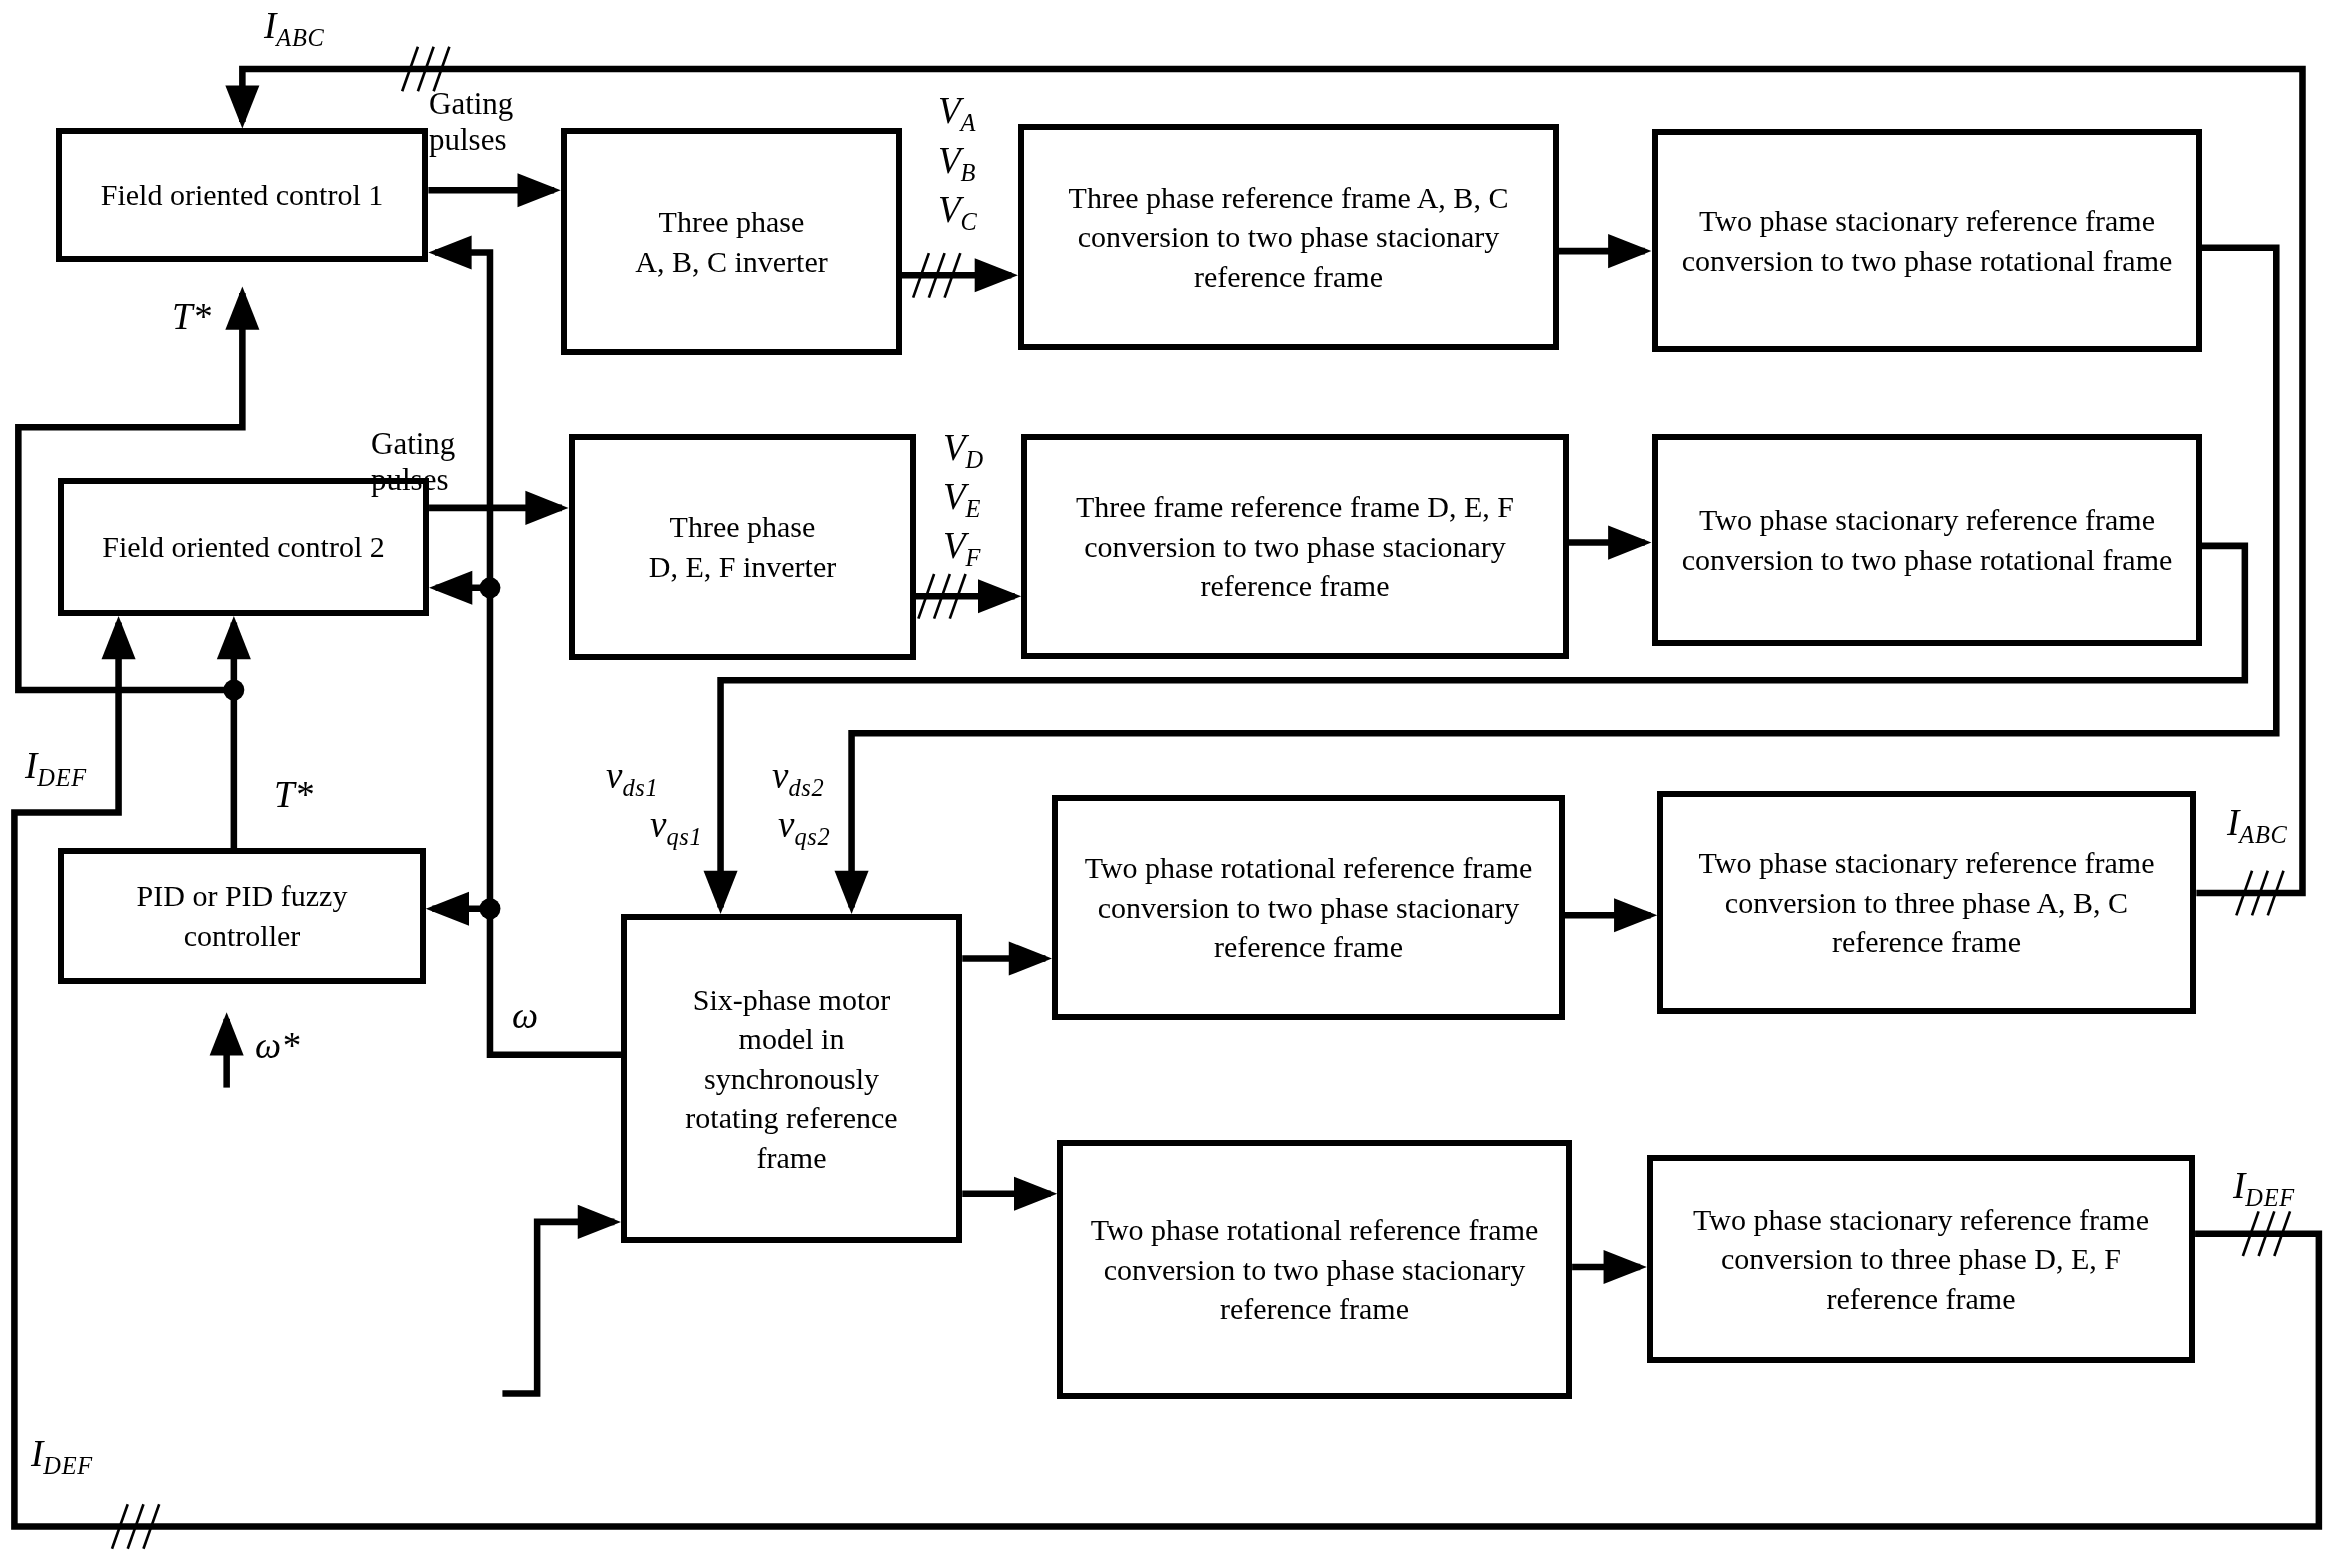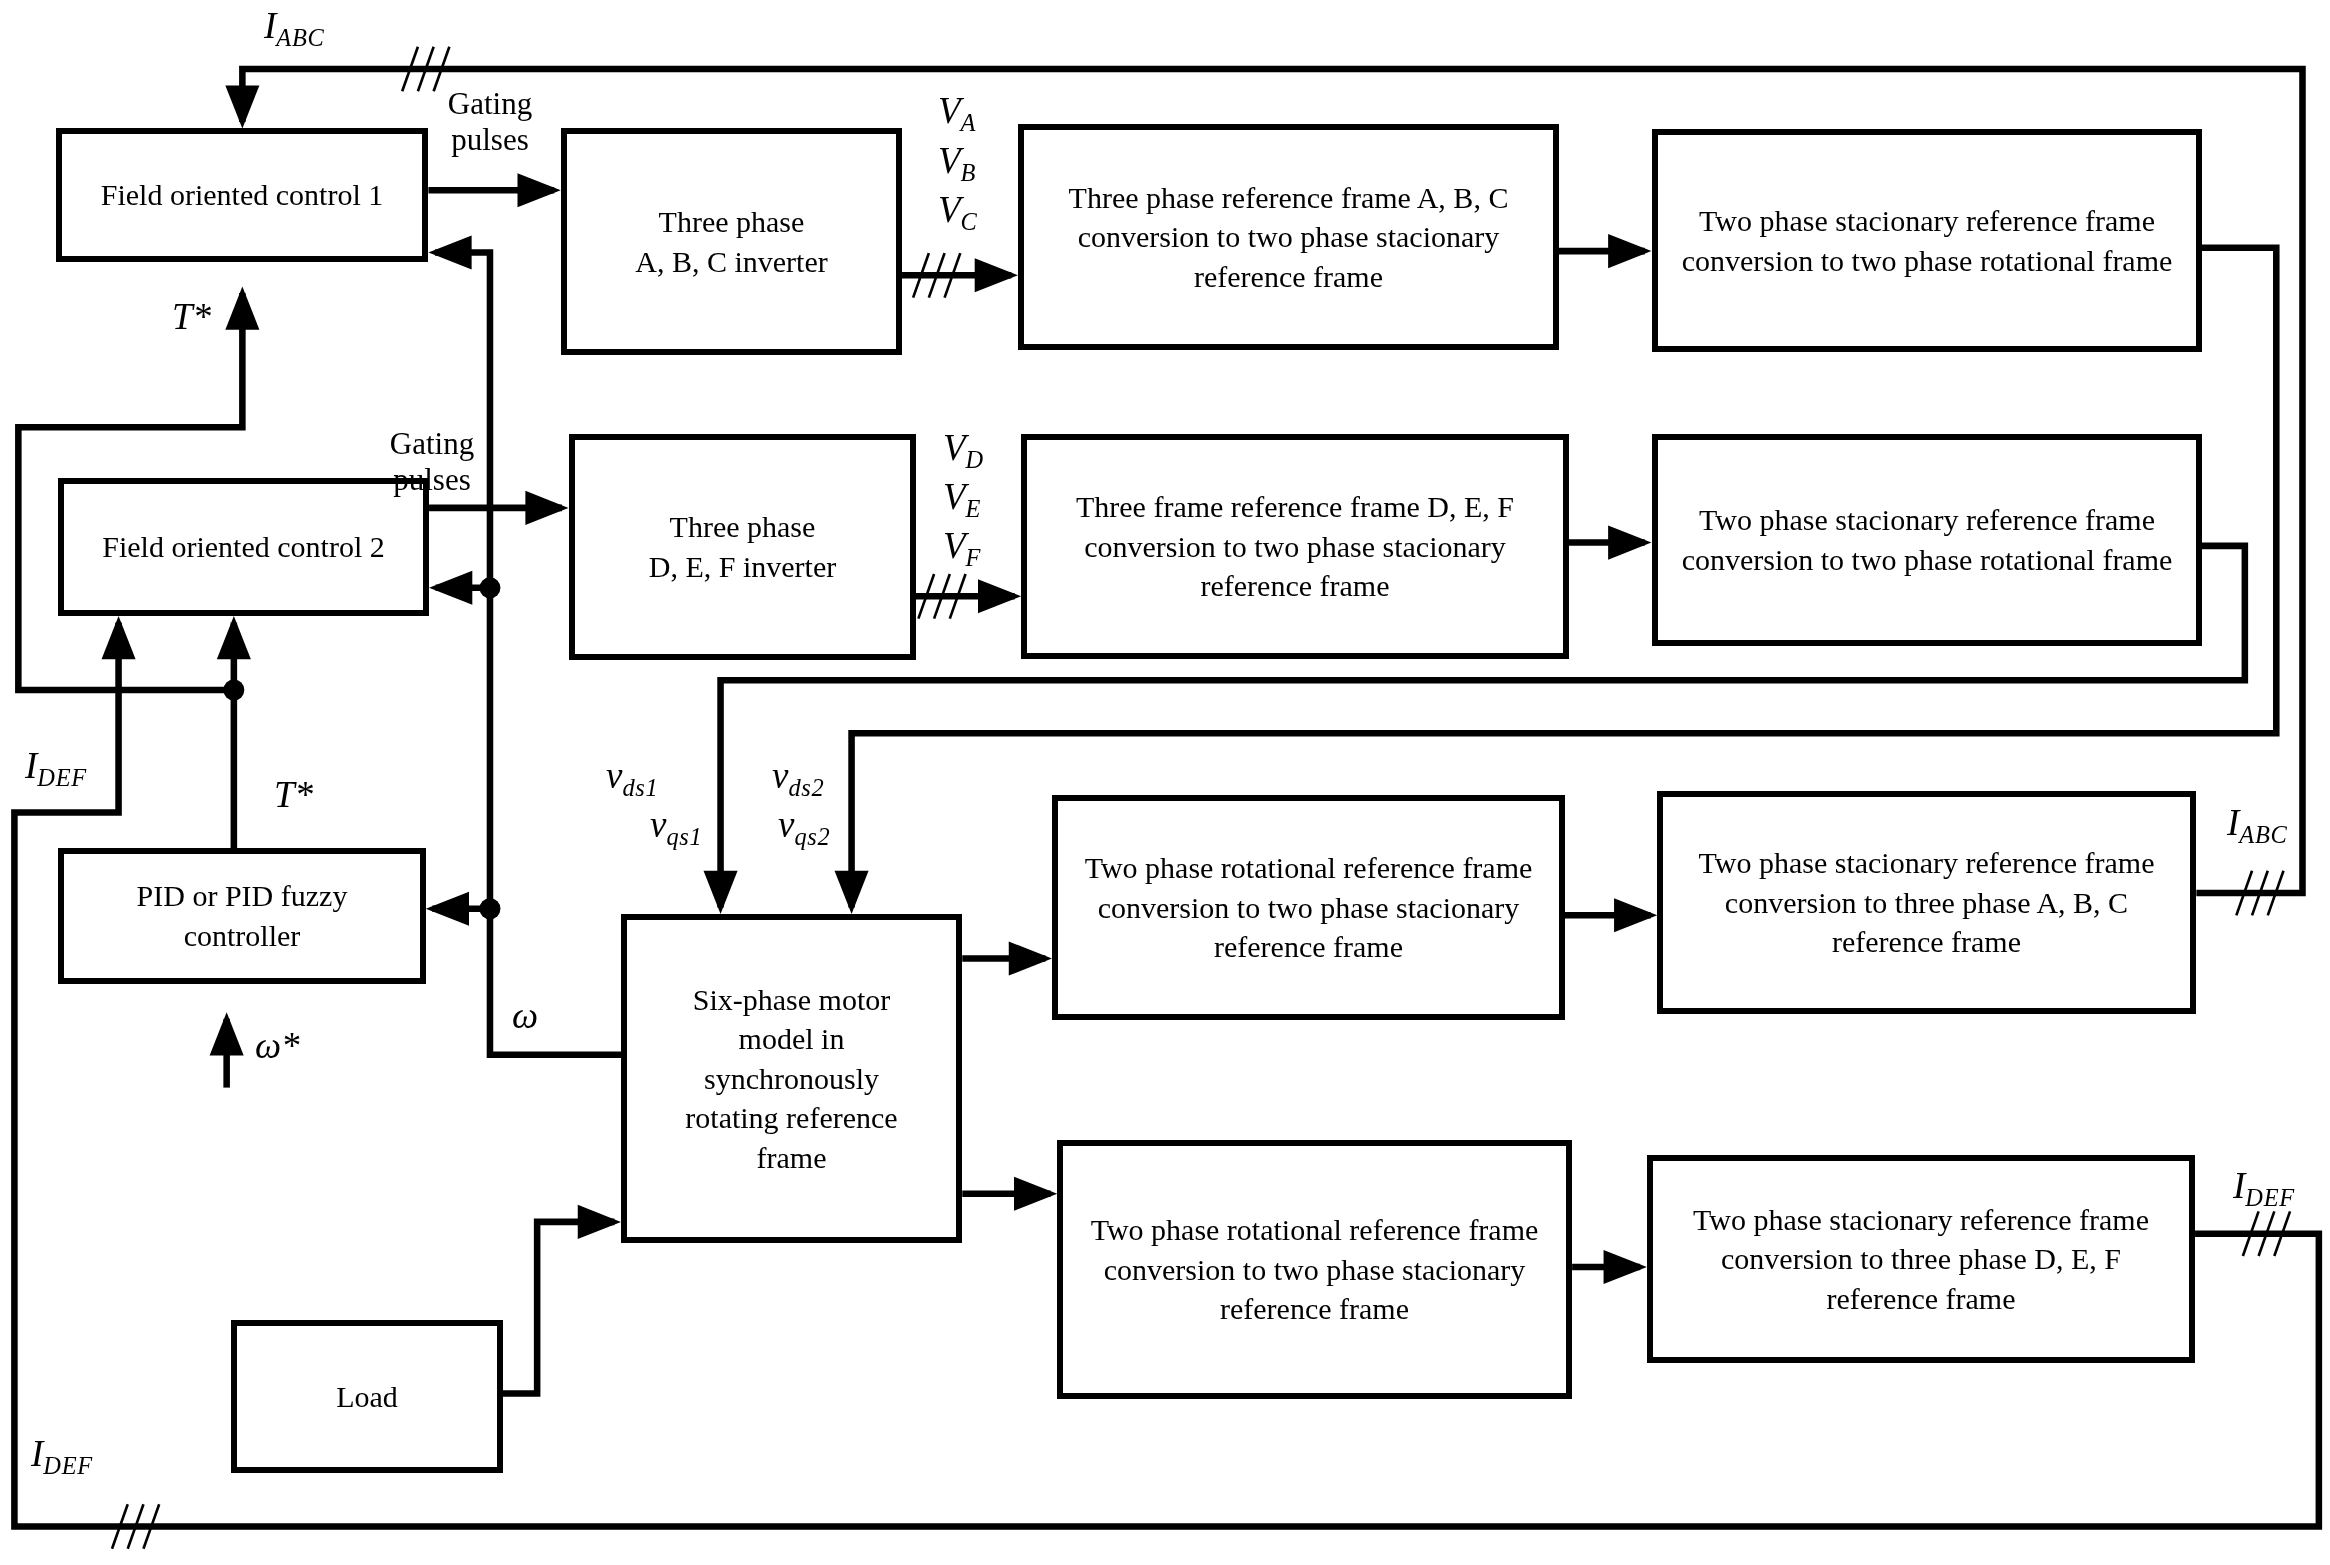--- a/index.html
+++ b/index.html
@@ -4,21 +4,21 @@
 <style>
   html,body{margin:0;padding:0;background:#fff;}
   #canvas{position:relative;width:2330px;height:1566px;background:#fff;
           font-family:"Liberation Serif", serif;color:#000;overflow:hidden;}
   #wires{position:absolute;left:0;top:0;width:2330px;height:1566px;}
   .box{position:absolute;box-sizing:border-box;border:6.6px solid #000;background:#fff;
        display:flex;align-items:center;justify-content:center;text-align:center;
        font-size:30px;line-height:1.32;white-space:pre-line;padding:3.9px 18.3px;}
   .siglabel{position:absolute;font-style:italic;font-size:37px;line-height:1;}
   .siglabel sub{font-size:0.66em;font-style:italic;letter-spacing:0.7px;}
-  .plain{position:absolute;font-size:31px;line-height:1.15;text-align:center;white-space:pre-line;}
+  .plain{position:absolute;font-size:31px;line-height:1.15;white-space:pre-line;}
 </style>
 </head>
 <body>
 
 <div id="canvas">
 
   <svg id="wires" viewBox="0 0 3557 2390" xmlns="http://www.w3.org/2000/svg">
     <g stroke="#000" stroke-width="10" fill="none">
 
       <path d="M 3353 1363 H 3515 V 105 H 370 V 186"></path>
@@ -163,22 +163,20 @@
     <span>Two phase rotational reference frame conversion to two phase stacionary reference frame</span></div>
 
   <div class="box" style="left:1647px;top:1155px;width:548px;height:208px;">
     <span>Two phase stacionary reference frame conversion to three phase  D, E, F reference frame</span></div>
 
   <div class="box" style="left:58px;top:848px;width:368px;height:136px;">
     <span>PID or PID fuzzy
 controller</span></div>
 
 
-  <div class="box" style="left:231px;top:1320px;width:272px;height:153px;">
-    <span>Load</span></div>
 
   <div class="siglabel" style="left:264px;top:6.6px;">
     <span>I</span><sub>ABC</sub></div>
 
   <div class="plain" style="left:429px;top:86px;width:122px;">Gating
 pulses</div>
 
   <div class="plain" style="left:371px;top:426px;width:122px;">Gating
 pulses</div>
 

